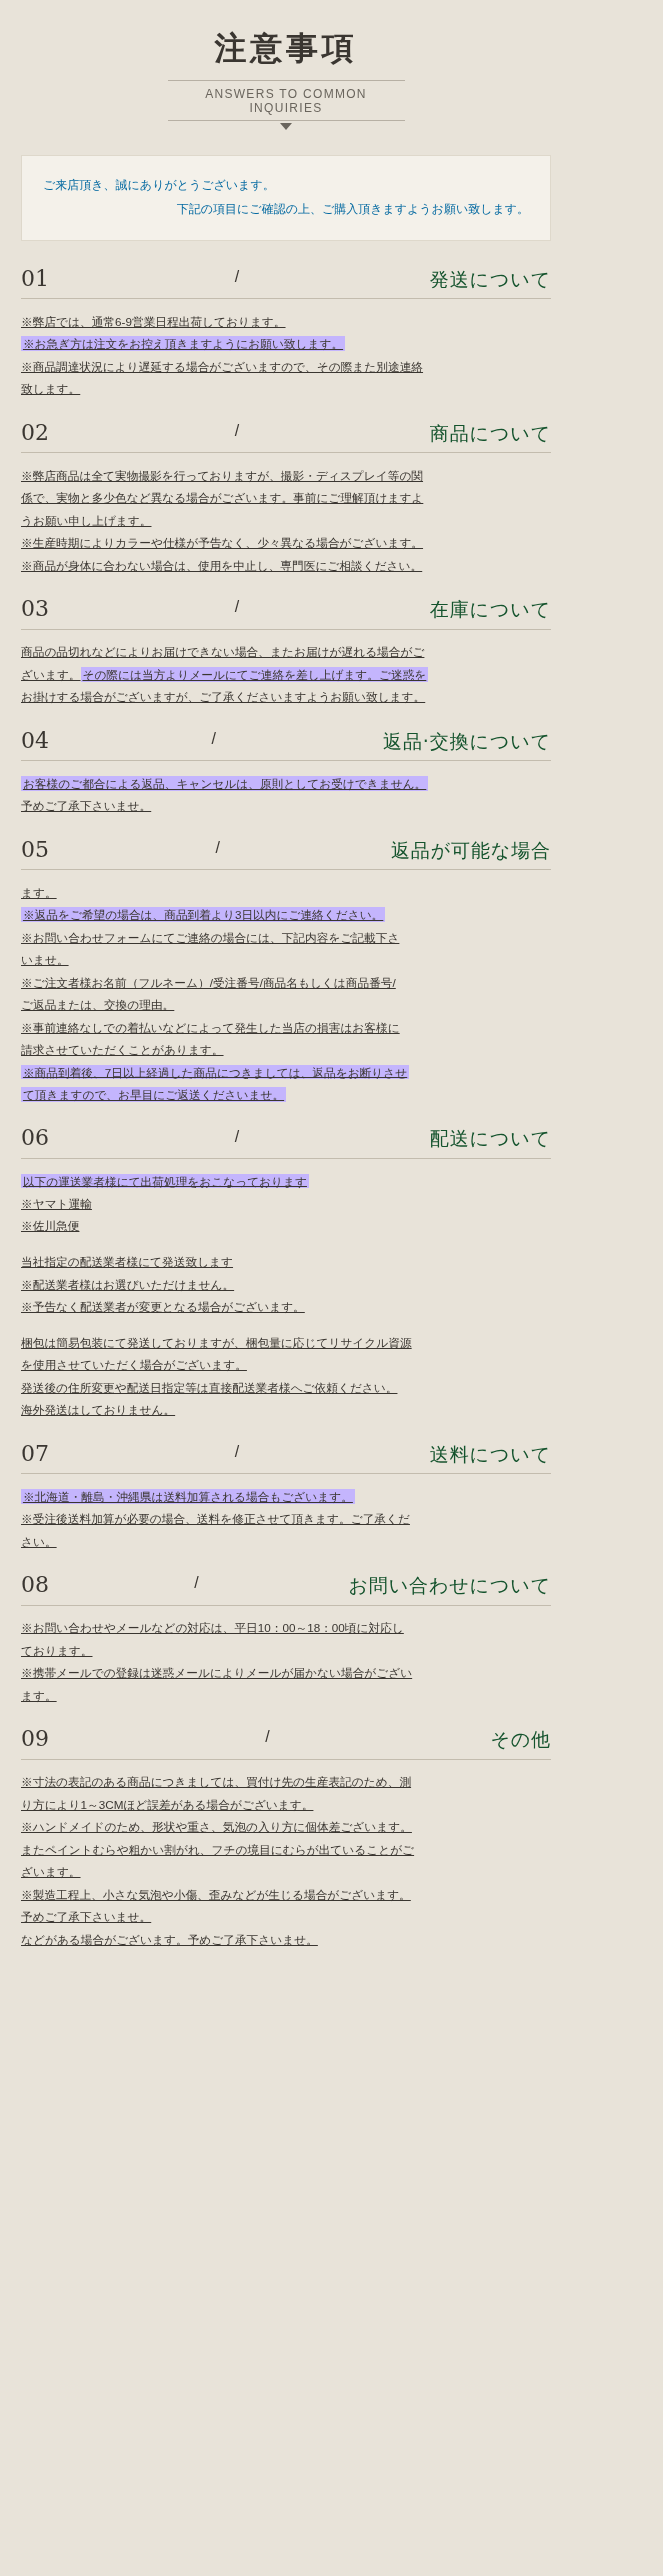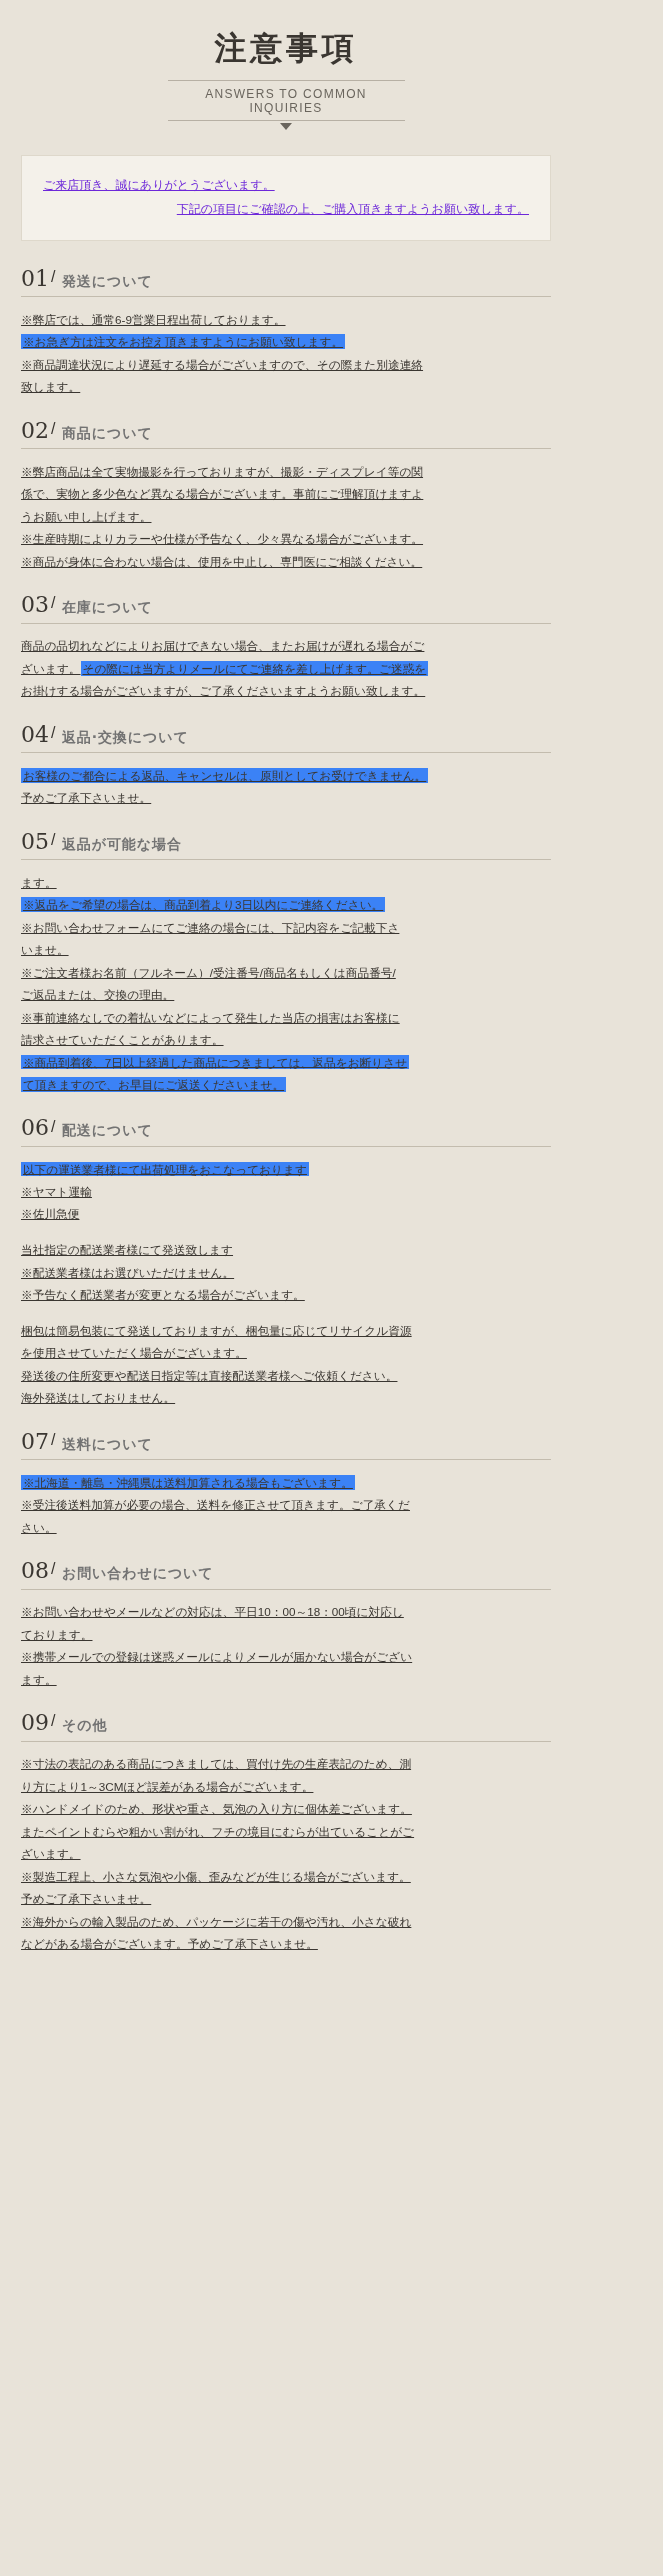--- a/index.html
+++ b/index.html
@@ -52,64 +52,64 @@
   
   .intro {
     margin: 21px 21px 0 21px;
     background: #f4f1ea;
     border: 0.9px solid #ded8cb;
     padding: 17px 21px 19px 21px;
   }
   .intro p {
     font-size: 12px;
     line-height: 2.0;
-    color: #6d28d9;
-    text-decoration: underline;
+    color: #0369a1;
   }
   .intro p.indent1 { padding-left: 11.4px; }
   .intro p.indent2 { padding-left: 23px; text-align: right; }
 
   
   .sections { margin: 5.7px 21px 0 21px; }
   .section { padding-top: 19px; }
   .sec-head {
     display: flex;
     align-items: baseline;
     border-bottom: 0.9px solid #c3bcae;
     padding-bottom: 5.7px;
     margin-bottom: 11.4px;
+    justify-content: space-between;
   }
   .sec-num {
     font-size: 22px;
     letter-spacing: 0px;
     color: #3a3631;
     font-family: "DejaVu Serif", "Liberation Serif", serif;
   }
   .sec-slash {
     font-size: 16px;
     color: #3a3631;
     margin: 0 6.6px 0 1.9px;
     position: relative;
     top: -3.8px;
   }
   .sec-title {
-    font-size: 14px;
-    font-weight: bold;
-    color: #737373;
+    font-size: 19px;
+    font-weight: normal;
+    color: #14532d;
     letter-spacing: 0.9px;
     font-family: "DejaVu Sans", "Liberation Sans", sans-serif;
   }
   .sec-body p {
     font-size: 11.7px;
     line-height: 1.92;
     color: #3a3631;
     text-decoration: underline;
   }
   .hl {
-    background: #3b82f6;
+    background: #c4b5fd;
     padding: 0.9px 1.9px;
     display: inline;
     box-decoration-break: clone;
     -webkit-box-decoration-break: clone;
   }
   .spacer-sm { height: 3.8px; }
 </style>
 </head>
 <body>
 
@@ -251,20 +251,19 @@
           <span class="sec-title">その他</span>
         </div>
         <div class="sec-body">
           <p>※寸法の表記のある商品につきましては、買付け先の生産表記のため、測</p>
           <p>り方により1～3CMほど誤差がある場合がございます。</p>
           <p>※ハンドメイドのため、形状や重さ、気泡の入り方に個体差ございます。</p>
           <p>またペイントむらや粗かい割がれ、フチの境目にむらが出ていることがご</p>
           <p>ざいます。</p>
           <p>※製造工程上、小さな気泡や小傷、歪みなどが生じる場合がございます。</p>
           <p>予めご了承下さいませ。</p>
-          <p>※海外からの輸入製品のため、パッケージに若干の傷や汚れ、小さな破れ</p>
           <p>などがある場合がございます。予めご了承下さいませ。</p>
         </div>
       </div>
     </div>
 
 </div>
 
 
 </body></html>

